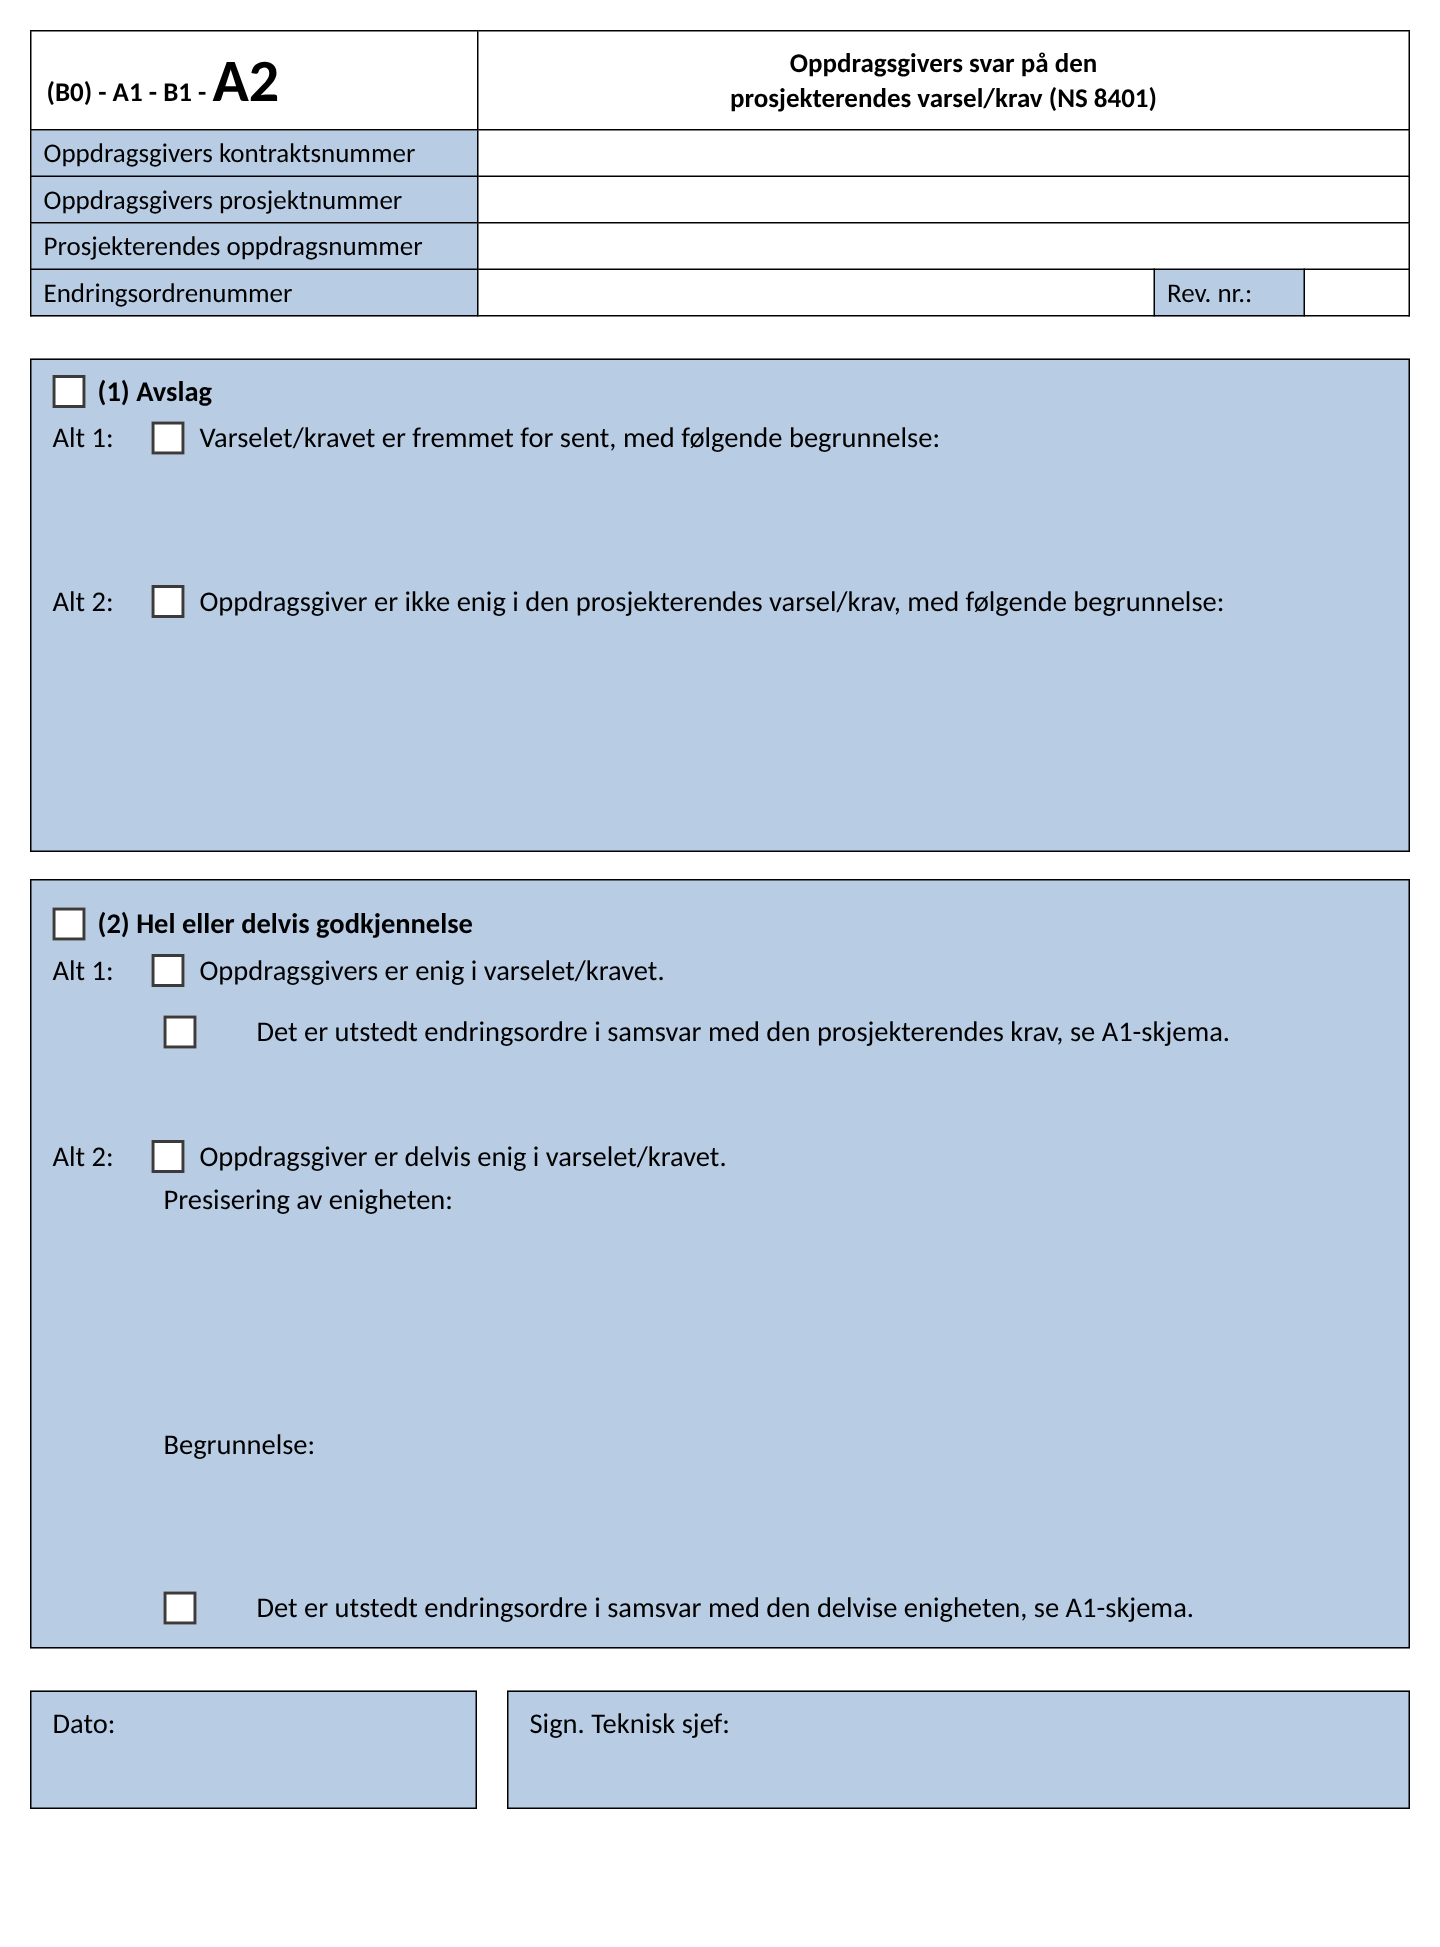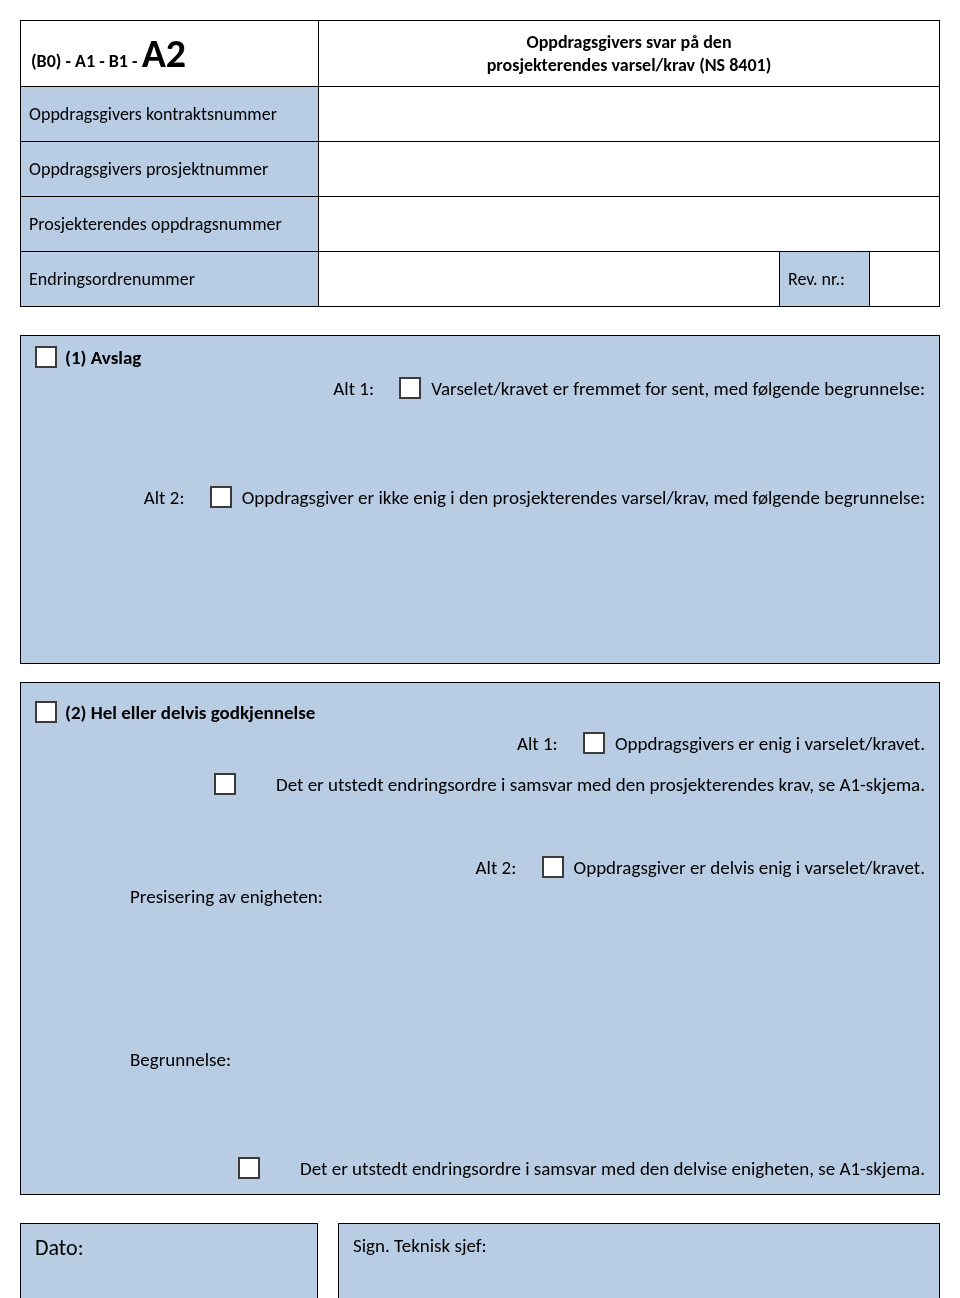--- a/index.html
+++ b/index.html
@@ -10,21 +10,21 @@
     font-family: Calibri, Arial, sans-serif;
     width: 960px;
     color: #000;
   }
   .header-table {
     width: 100%;
     border-collapse: collapse;
   }
   .header-table td {
     border: 1px solid #000;
-    padding: 16px 8px;
+    padding: 4px 8px;
     vertical-align: middle;
     font-size: 18px;
   }
   .form-code-cell {
     width: 298px;
     font-weight: bold;
     font-size: 26px;
     padding: 8px 10px !important;
     text-align: left;
   }
@@ -38,21 +38,21 @@
     font-size: 26px;
     line-height: 1.25;
     padding: 6px !important;
   }
   .label-cell {
     width: 298px;
     background: #b8cce4;
     font-size: 18px;
   }
   .rev-cell {
-    width: 90px;
+    width: 100px;
     background: #b8cce4;
   }
   .value-cell {
     background: #fff;
   }
   .section-box {
     border: 1px solid #000;
     background: #b8cce4;
     margin-top: 28px;
     padding: 10px 14px 14px 14px;
@@ -70,48 +70,47 @@
     display: flex;
     align-items: flex-start;
     gap: 8px;
     margin-bottom: 8px;
   }
   .row-item {
     display: flex;
     align-items: flex-start;
     gap: 10px;
     margin-top: 6px;
-    justify-content: flex-end;
   }
   .alt-label {
     width: 56px;
     flex-shrink: 0;
   }
   .checkbox {
     width: 22px;
     height: 22px;
     border: 2px solid #3b3b3b;
     background: #fff;
     flex-shrink: 0;
     display: inline-block;
   }
   .spacer-tall { height: 140px; }
   .spacer-med { height: 80px; }
-  .sub-indent { margin-left: 95px; gap: 40px; }
+  .sub-indent { margin-left: 74px; gap: 40px; }
   .bottom-row {
     display: flex;
     gap: 20px;
     margin-top: 28px;
   }
   .bottom-left {
     border: 1px solid #000;
     background: #b8cce4;
     width: 298px;
     padding: 10px 14px 44px 14px;
-    font-size: 22px;
+    font-size: 19px;
   }
   .bottom-right {
     border: 1px solid #000;
     background: #b8cce4;
     flex: 1;
     padding: 10px 14px 44px 14px;
     font-size: 19px;
   }
 </style>
 </head>

